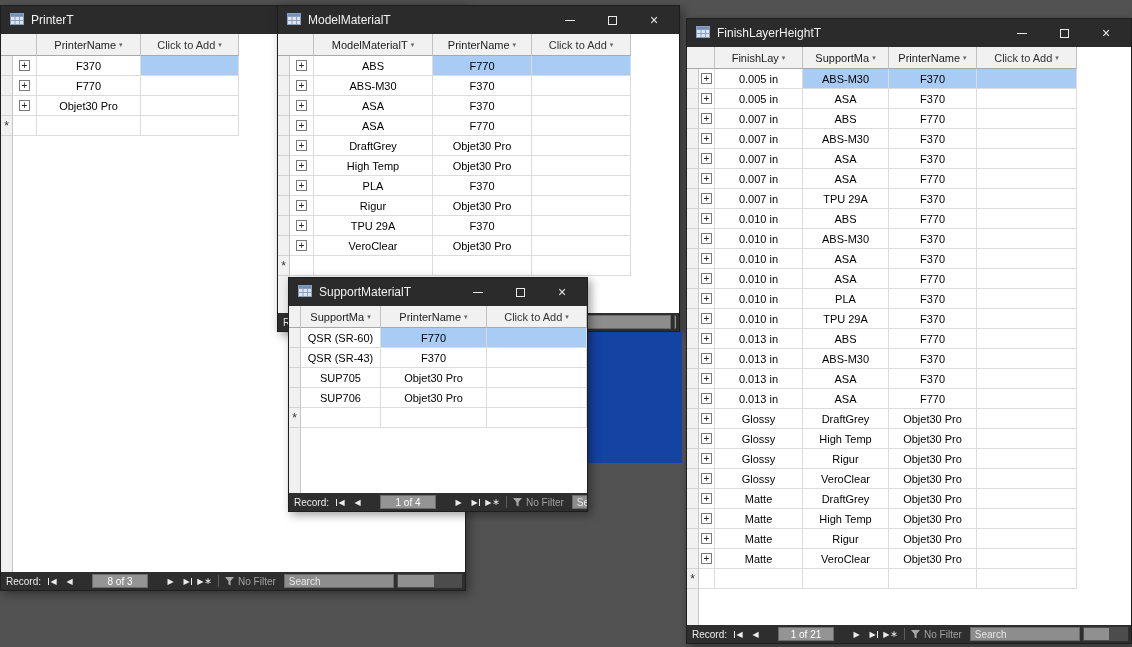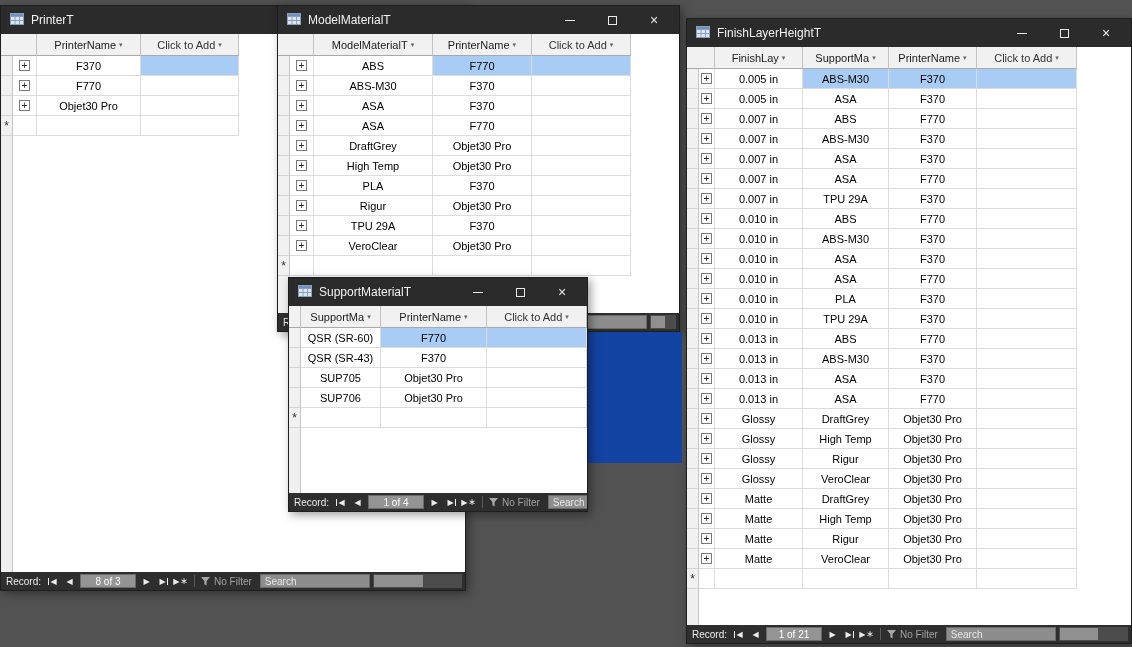--- a/index.html
+++ b/index.html
@@ -53,21 +53,21 @@
 
   .navbar { position:absolute; left:0; right:0; bottom:0; height:18px; background:#2e2e2e;
             display:flex; align-items:center; color:#ececec; font-size:10px; overflow:hidden; }
   .navbar > * { flex:0 0 auto; }
   .nav-label { margin-left:5px; margin-right:3px; white-space:nowrap; }
   .nav-btn { width:17px; display:flex; align-items:center; justify-content:center; gap:1px; }
   .nav-tri { font-size:8px; color:#ececec; }
   .nav-star { font-size:9px; color:#ececec; }
   .nav-bar-glyph { width:1px; height:7px; background:#ececec; display:inline-block; }
   .counter { width:56px; height:14px; background:#949494; border:1px solid #6a6a6a; color:#ffffff;
-             display:flex; align-items:center; justify-content:center; margin:0 2px; white-space:nowrap; }
+             display:flex; align-items:center; justify-content:center; margin:0 14px; white-space:nowrap; }
   .nav-sep { width:1px; height:12px; background:#5c5c5c; margin:0 5px; }
   .funnel { display:flex; align-items:center; margin-right:3px; }
   .no-filter { color:#a2a2a2; margin-right:8px; white-space:nowrap; }
   .searchbox { width:110px; height:14px; background:#8d8d8d; border:1px solid #6a6a6a; color:#e8e8e8;
                display:flex; align-items:center; padding-left:4px; overflow:hidden; white-space:nowrap; }
   .scroll-track { flex:1 1 0; min-width:0; height:14px; margin:0 3px; background:#4c4c4c; position:relative; }
   .scroll-thumb { position:absolute; left:1px; top:1px; bottom:1px; width:55%; background:#909090; }
 </style>
 </head>
 <body style="background: rgb(82, 82, 82);">

